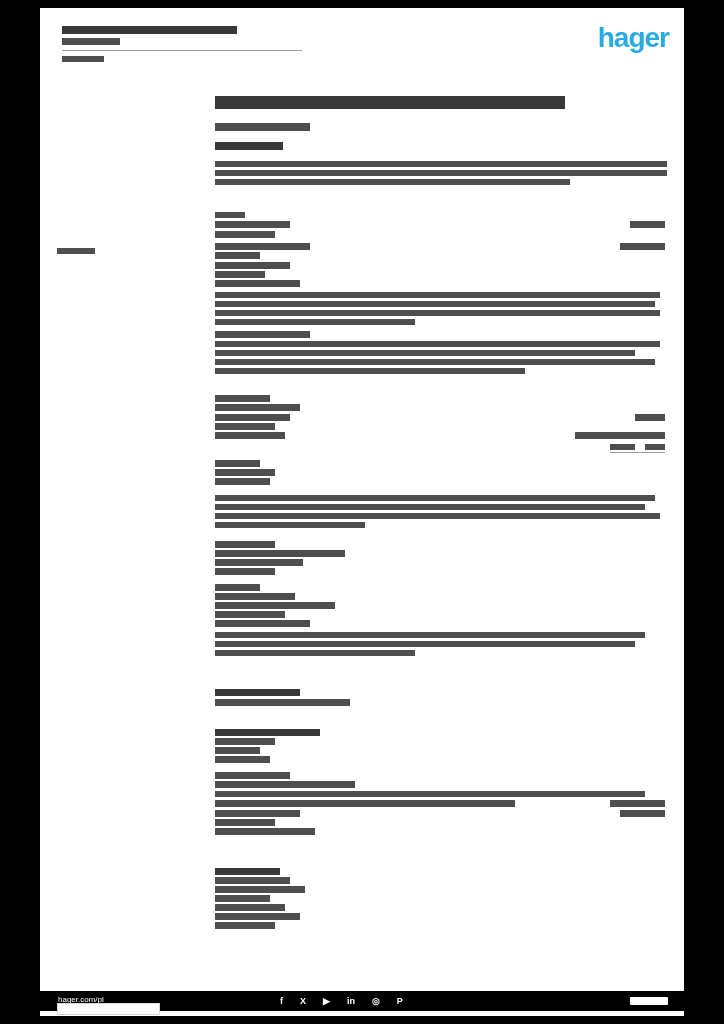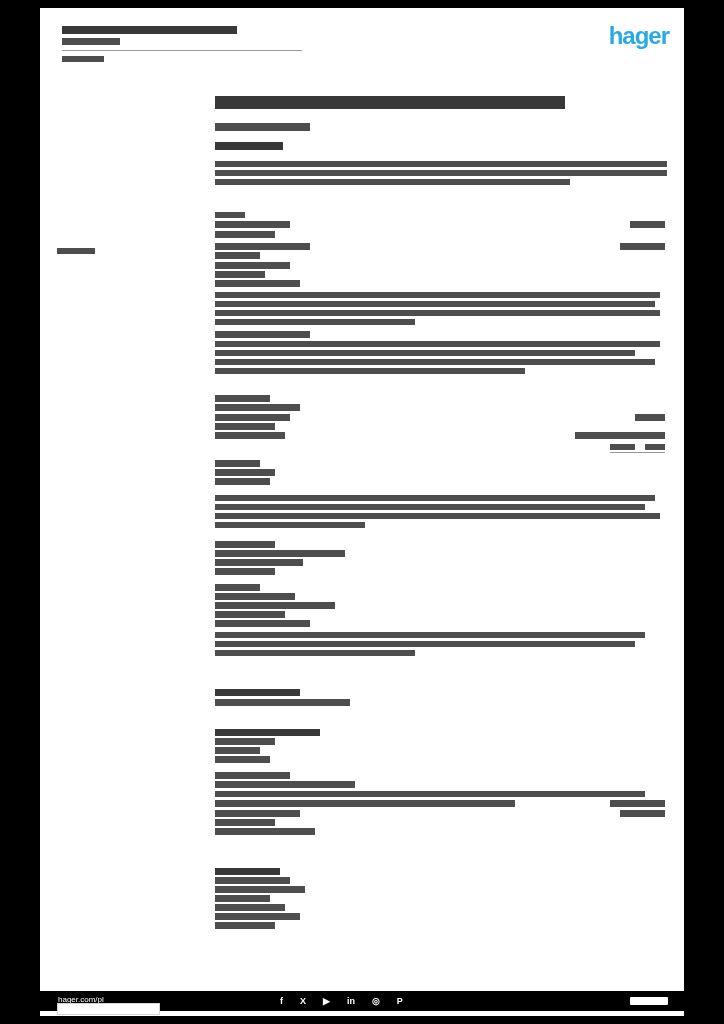--- a/index.html
+++ b/index.html
@@ -13,21 +13,21 @@
   .page{
     position:absolute;left:40px;top:8px;
     width:644px;height:1008px;
     background:#fff;
   }
 
   
   .header-bars{position:absolute;left:22px;top:18px;}
   .logo{
     position:absolute;right:15px;top:14px;
-    font-size:24px;font-weight:700;letter-spacing:-1px;
+    font-size:28px;font-weight:700;letter-spacing:-1px;
     color:#29abe2;
   }
 
   
   .product-figure{position:absolute;left:17px;top:87px;width:140px;height:146px;margin:0;}
   .device{
     width:100%;height:100%;
     background:#3c4146;
     border-radius:10px;
     box-shadow:inset 0 0 0 2px #2e3337, inset 0 0 0 3px #565c61;

